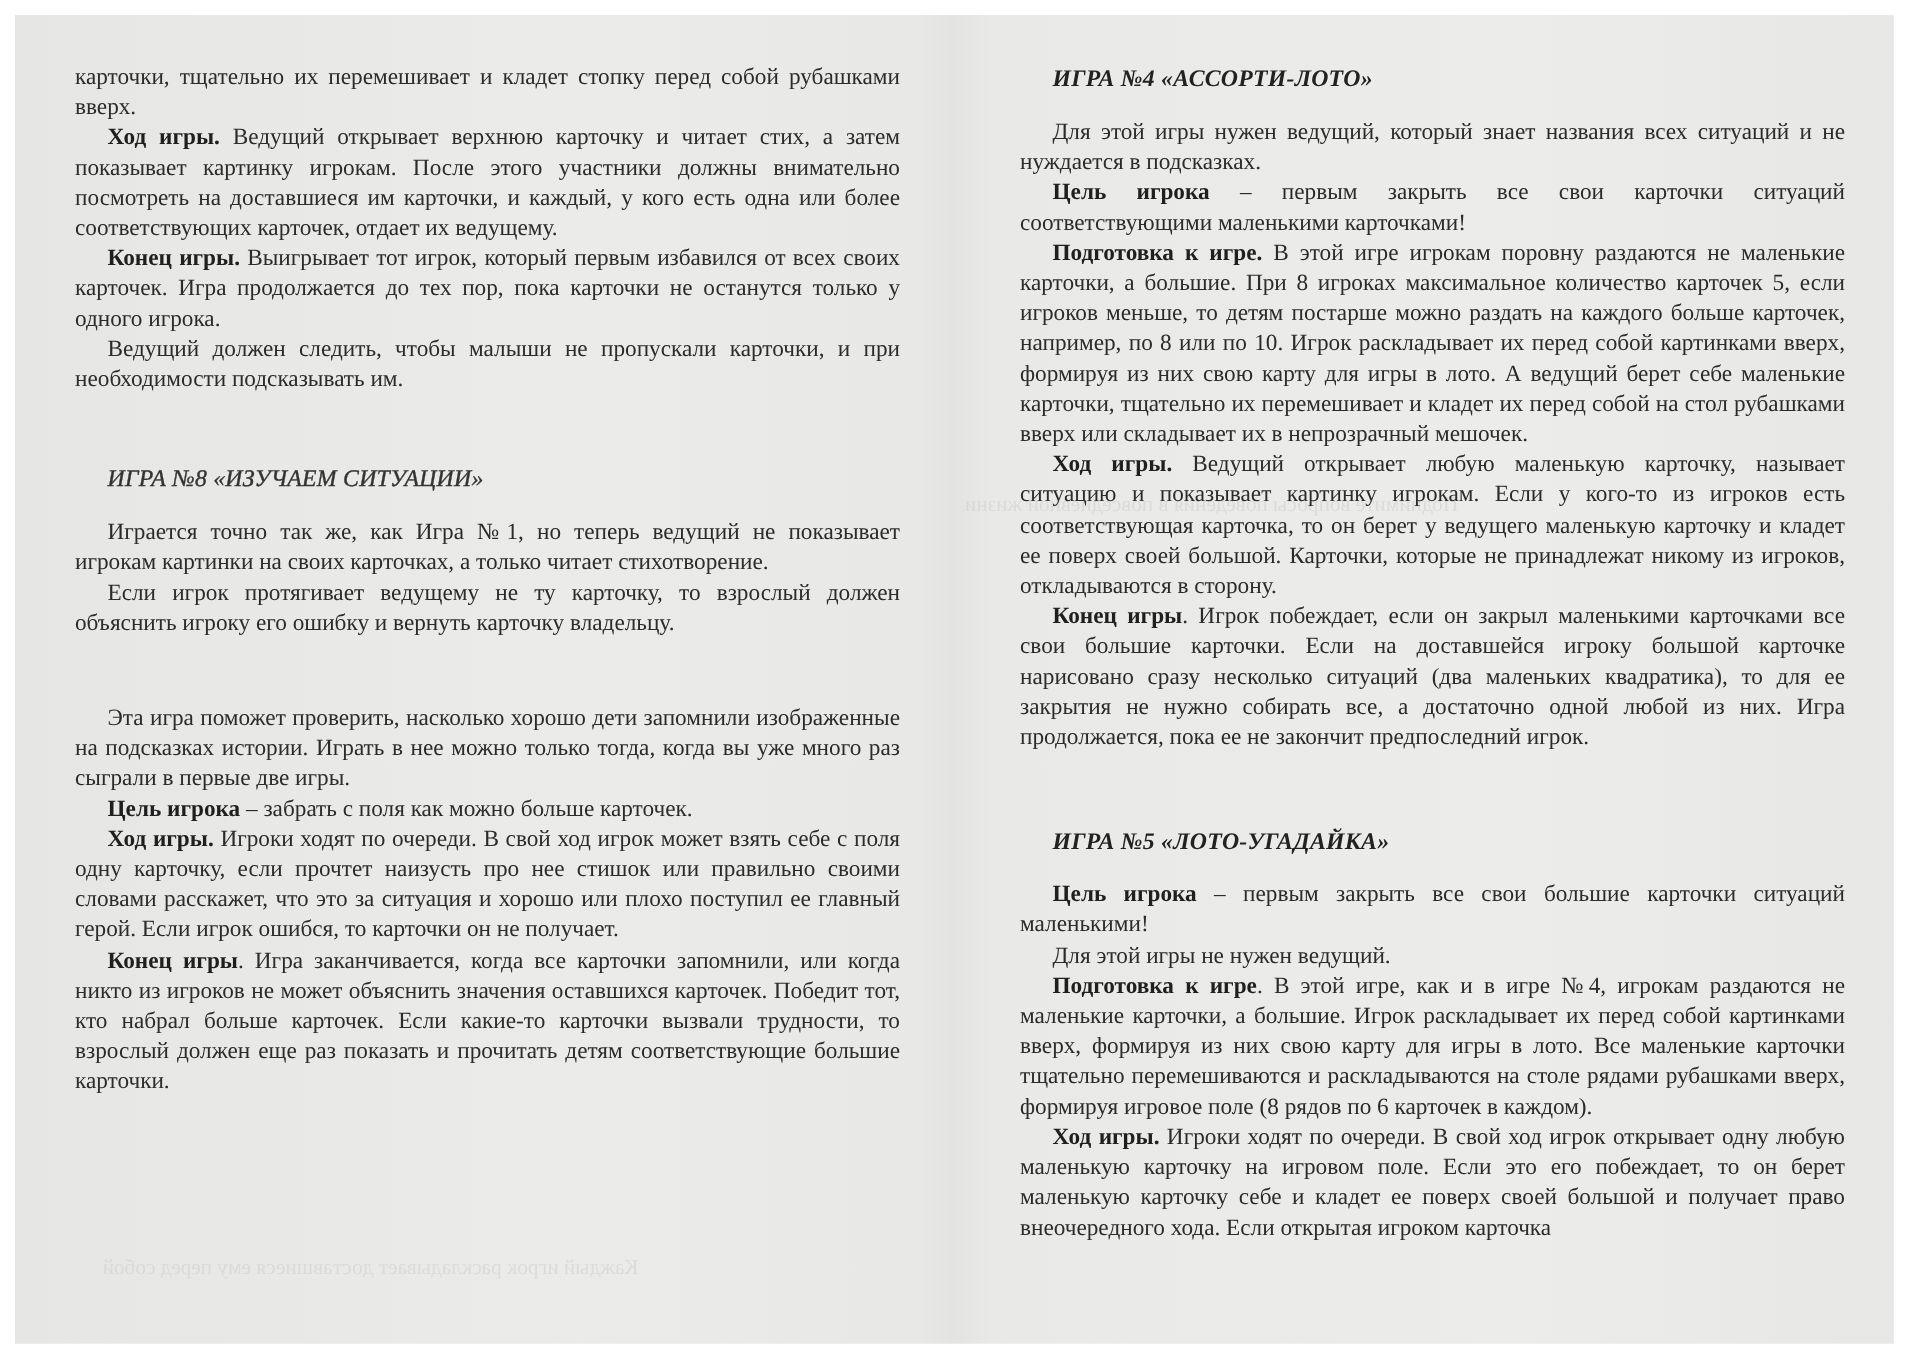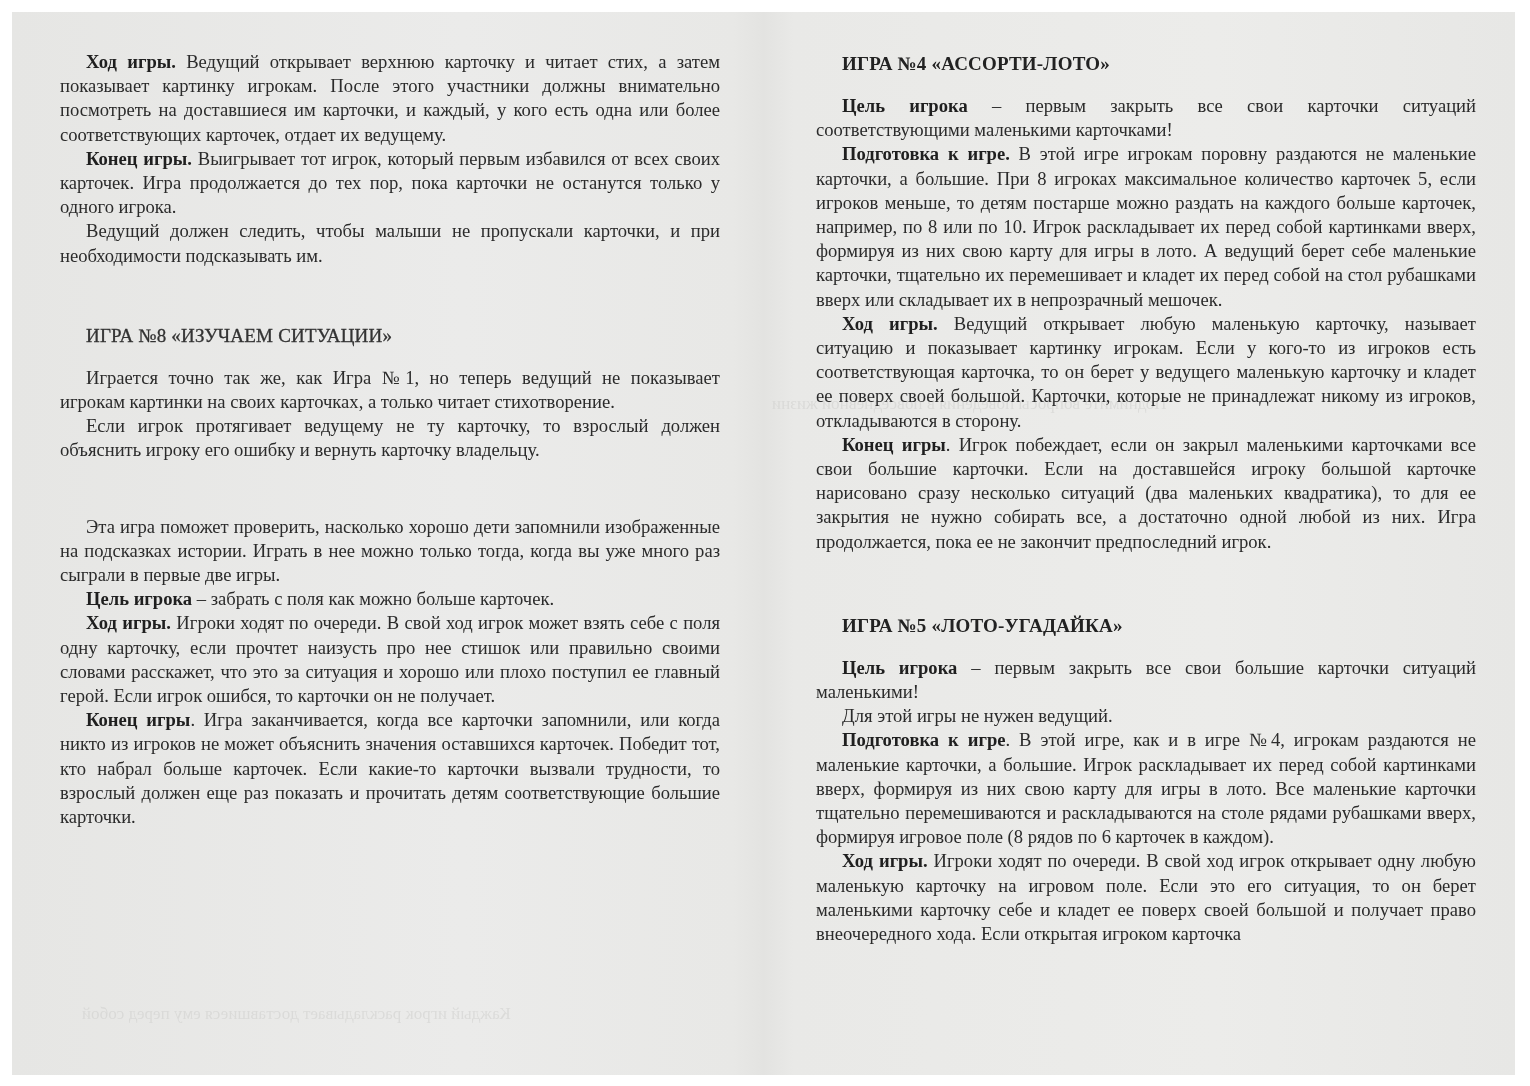--- a/index.html
+++ b/index.html
@@ -21,21 +21,21 @@
     font-size: 18.6px; line-height: 24.2px;
     text-align: justify;
   }
   .page.left .col { left: 48px; width: 660px; }
   .page.right .col { left: 52px; width: 660px; }
   p { margin: 0; text-indent: 26px; }
   p.noind { text-indent: 0; }
   b { font-weight: bold; color: #1f1f1f; }
   h2 {
     margin: 0; padding-left: 26px; font-size: 19px; font-weight: bold;
-    letter-spacing: 0.2px; color: #222; line-height: 24px;
+    letter-spacing: 0.2px; color: #222; line-height: 24px; font-style: italic;
   }
   h2.light { font-weight: normal; color: #333; -webkit-text-stroke: 0.3px #333; }
   .gap-l { height: 56px; }
   .gap-m { height: 18px; }
   .gap-s { height: 8px; }
   .gap-xl { height: 60px; }
   .ghost {
     position: absolute; color: #cfcfcd; font-size: 17px; line-height: 24px;
     transform: scaleX(-1); white-space: nowrap; opacity: 0.55;
     pointer-events: none;
@@ -44,20 +44,21 @@
 </head>
 <body>
 
 <div class="spread">
 
   <div class="ghost" style="left:760px;top:380px;">Поднимите вопросы поведения в повседневной жизни</div>
   <div class="ghost" style="left:70px;top:990px;">Каждый игрок раскладывает доставшиеся ему перед собой</div>
 
   <div class="page left">
     <div class="col">
+      <p class="noind">карточки, тщательно их перемешивает и кладет стопку перед собой рубашками вверх.</p>
 
       <p><b>Ход игры.</b><span> Ведущий открывает верхнюю карточку и читает стих, а затем показывает картинку игрокам. После этого участники должны внимательно посмотреть на доставшиеся им карточки, и каждый, у кого есть одна или более соответствующих карточек, отдает их ведущему.</span></p>
       <p><b>Конец игры.</b><span> Выигрывает тот игрок, который первым избавился от всех своих карточек. Игра продолжается до тех пор, пока карточки не останутся только у одного игрока.</span></p>
       <p><span>Ведущий должен следить, чтобы малыши не пропускали карточки, и при необходимости подсказывать им.</span></p>
 
       <div class="gap-l"></div>
       <h2 class="light">ИГРА №8 «ИЗУЧАЕМ СИТУАЦИИ»</h2>
       <div class="gap-m"></div>
       <p><span>Играется точно так же, как Игра №1, но теперь ведущий не показывает игрокам картинки на своих карточках, а только читает стихотворение.</span></p>
       <p><span>Если игрок протягивает ведущему не ту карточку, то взрослый должен объяснить игроку его ошибку и вернуть карточку владельцу.</span></p>
@@ -68,28 +69,29 @@
       <p><b>Цель игрока</b><span> – забрать с поля как можно больше карточек.</span></p>
       <p><b>Ход игры.</b><span> Игроки ходят по очереди. В свой ход игрок может взять себе с поля одну карточку, если прочтет наизусть про нее стишок или правильно своими словами расскажет, что это за ситуация и хорошо или плохо поступил ее главный герой. Если игрок ошибся, то карточки он не получает.</span></p>
       <p><b>Конец игры</b><span>. Игра заканчивается, когда все карточки запомнили, или когда никто из игроков не может объяснить значения оставшихся карточек. Победит тот, кто набрал больше карточек. Если какие-то карточки вызвали трудности, то взрослый должен еще раз показать и прочитать детям соответствующие большие карточки.</span></p>
     </div>
   </div>
 
   <div class="page right">
     <div class="col" style="top:40px">
       <h2>ИГРА №4 «АССОРТИ-ЛОТО»</h2>
       <div class="gap-m"></div>
+      <p><span>Для этой игры нужен ведущий, который знает названия всех ситуаций и не нуждается в подсказках.</span></p>
       <p><b>Цель игрока</b><span> – первым закрыть все свои карточки ситуаций соответствующими маленькими карточками!</span></p>
       <p><b>Подготовка к игре.</b><span> В этой игре игрокам поровну раздаются не маленькие карточки, а большие. При 8 игроках максимальное количество карточек 5, если игроков меньше, то детям постарше можно раздать на каждого больше карточек, например, по 8 или по 10. Игрок раскладывает их перед собой картинками вверх, формируя из них свою карту для игры в лото. А ведущий берет себе маленькие карточки, тщательно их перемешивает и кладет их перед собой на стол рубашками вверх или складывает их в непрозрачный мешочек.</span></p>
       <p><b>Ход игры.</b><span> Ведущий открывает любую маленькую карточку, называет ситуацию и показывает картинку игрокам. Если у кого-то из игроков есть соответствующая карточка, то он берет у ведущего маленькую карточку и кладет ее поверх своей большой. Карточки, которые не принадлежат никому из игроков, откладываются в сторону.</span></p>
       <p><b>Конец игры</b><span>. Игрок побеждает, если он закрыл маленькими карточками все свои большие карточки. Если на доставшейся игроку большой карточке нарисовано сразу несколько ситуаций (два маленьких квадратика), то для ее закрытия не нужно собирать все, а достаточно одной любой из них. Игра продолжается, пока ее не закончит предпоследний игрок.</span></p>
 
       <div class="gap-xl"></div>
       <h2>ИГРА №5 «ЛОТО-УГАДАЙКА»</h2>
       <div class="gap-m"></div>
       <p><b>Цель игрока</b><span> – первым закрыть все свои большие карточки ситуаций маленькими!</span></p>
       <p><span>Для этой игры не нужен ведущий.</span></p>
       <p><b>Подготовка к игре</b><span>. В этой игре, как и в игре №4, игрокам раздаются не маленькие карточки, а большие. Игрок раскладывает их перед собой картинками вверх, формируя из них свою карту для игры в лото. Все маленькие карточки тщательно перемешиваются и раскладываются на столе рядами рубашками вверх, формируя игровое поле (8 рядов по 6 карточек в каждом).</span></p>
-      <p><b>Ход игры.</b><span> Игроки ходят по очереди. В свой ход игрок открывает одну любую маленькую карточку на игровом поле. Если это его ситуация, то он берет маленькими карточку себе и кладет ее поверх своей большой и получает право внеочередного хода. Если открытая игроком карточка</span></p>
+      <p><b>Ход игры.</b><span> Игроки ходят по очереди. В свой ход игрок открывает одну любую маленькую карточку на игровом поле. Если это его побеждает, то он берет маленькую карточку себе и кладет ее поверх своей большой и получает право внеочередного хода. Если открытая игроком карточка</span></p>
     </div>
   </div>
 
 </div>
 
 </body></html>

